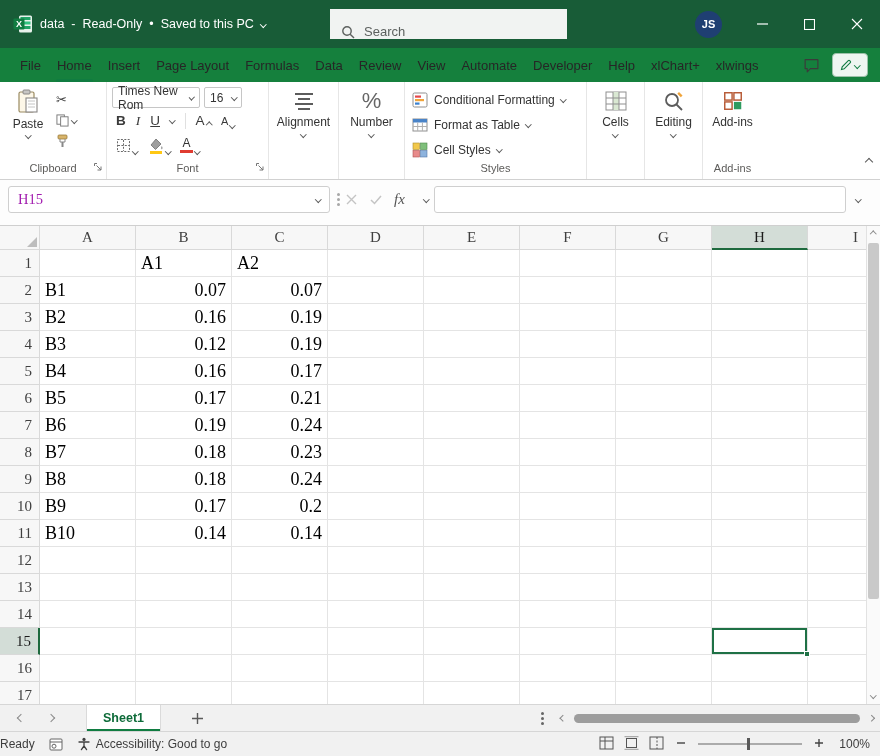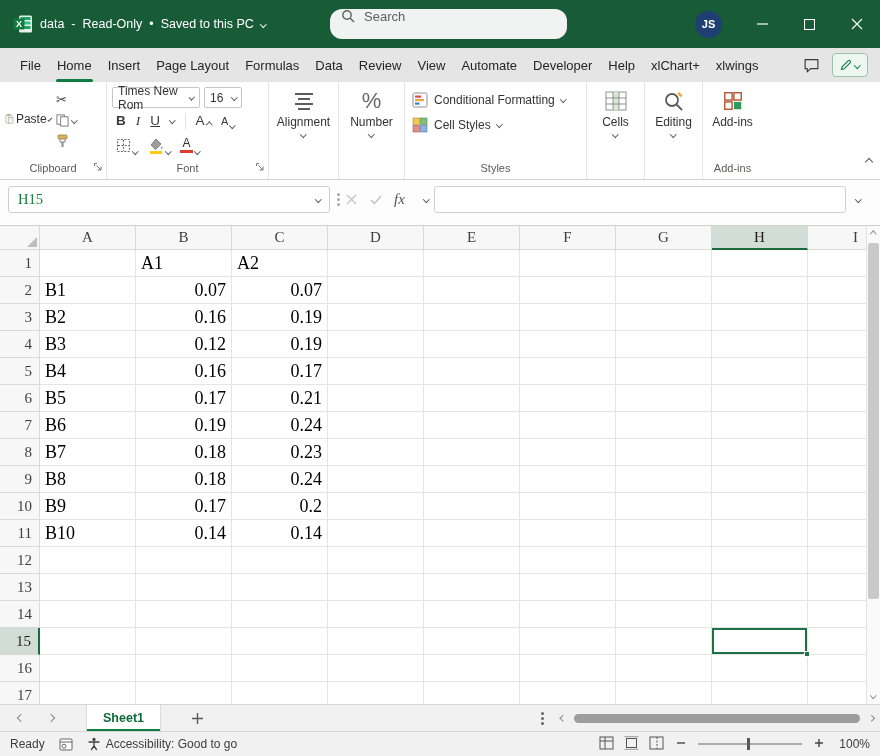--- a/index.html
+++ b/index.html
@@ -13,63 +13,63 @@
   i.chev.up{transform:rotate(-135deg)}
   i.chev.left{transform:rotate(135deg)}
   i.chev.right{transform:rotate(-45deg)}
   i.chev.white{border-color:#fff}
   i.chev.green{border-color:#0f7b41}
   i.chev.gray{border-color:#8a8a8a}
 
   
   .titlebar{flex:0 0 48px;background:#185C37;display:flex;align-items:center;color:#fff;position:relative}
   .tb-left{display:flex;align-items:center;gap:7px;padding-left:13px;font-size:12.5px;white-space:nowrap}
-  .search-box{position:absolute;left:330px;top:9px;width:237px;height:30px;background:#f1f3f2;border-radius:12px;display:flex;align-items:flex-start;gap:9px;padding-left:11px}
+  .search-box{position:absolute;left:330px;top:9px;width:237px;height:30px;background:#f1f3f2;border-radius:0;display:flex;align-items:flex-end;gap:9px;padding-left:11px}
   .search-box input{border:none;outline:none;background:transparent;font-size:13px;color:#444;width:180px;font-family:"Liberation Sans",sans-serif}
   .search-box input::placeholder{color:#5d615f}
   .tb-right{margin-left:auto;display:flex;align-items:center;height:100%}
   .avatar{width:27px;height:27px;border-radius:50%;background:#1f3f72;color:#fff;font-size:11px;font-weight:bold;display:flex;align-items:center;justify-content:center;margin-right:17px}
   .win-btn{width:47px;height:48px;display:flex;align-items:center;justify-content:center}
 
   
-  .tabrow{flex:0 0 34px;display:flex;align-items:stretch;background:#e5e5e5;padding-left:12px;padding-right:12px}
+  .tabrow{flex:0 0 34px;display:flex;align-items:stretch;background:#15803d;padding-left:12px;padding-right:12px}
   .tab{padding:0 8px;font-size:13px;color:#262626;display:flex;align-items:center;position:relative;white-space:nowrap}
   .tab.active::after{content:"";position:absolute;left:7px;right:7px;bottom:0;height:3px;background:#107C41;border-radius:2px}
   .tabrow-right{margin-left:auto;display:flex;align-items:center;gap:12px}
   .edit-mode-btn{width:36px;height:24px;border:1px solid #9cc2a9;background:#eef6f1;border-radius:4px;display:flex;align-items:center;justify-content:center;gap:3px}
 
   
   .ribbon{flex:0 0 98px;background:#fff;display:flex;border-bottom:1px solid #d1d1d1;position:relative}
   .rgroup{display:flex;flex-direction:column;position:relative;padding:5px 5px 0}
   .rgroup + .rgroup{border-left:1px solid #e6e6e6}
   .rgroup-label{margin-top:auto;height:17px;font-size:11px;color:#5c5b59;text-align:center;line-height:13px}
   .launcher{position:absolute;right:3px;bottom:4px}
   .clip-content{display:flex;gap:5px}
-  .paste-btn{display:flex;flex-direction:row;align-items:center;width:46px;gap:2px;padding-top:2px;font-size:12px;color:#333}
+  .paste-btn{display:flex;flex-direction:column;align-items:center;width:46px;gap:2px;padding-top:2px;font-size:12px;color:#333}
   .clip-small{display:flex;flex-direction:column;gap:5px;padding-top:4px}
   .sm-btn{height:16px;display:flex;align-items:center;gap:3px;font-size:13px;color:#444}
   .font-row1{display:flex;gap:4px;align-items:center}
   .combo{height:21px;border:1px solid #c6c6c6;border-radius:2px;background:#fff;display:flex;align-items:center;justify-content:space-between;padding:0 5px;font-size:12px;color:#333}
   .combo.name{width:88px}
   .combo.size{width:38px}
   .font-row2,.font-row3{display:flex;align-items:center;gap:10px;height:25px;padding-left:4px}
   .fmt-btn{display:flex;align-items:flex-end;gap:2px;font-size:13.5px;color:#3a3a3a;line-height:14px}
   .b{font-weight:bold}
   .i{font-style:italic;font-family:"Liberation Serif",serif}
   .u{text-decoration:underline}
   .mini-divider{width:1px;height:16px;background:#e0e0e0}
   .color-btn{display:flex;flex-direction:column;align-items:center;line-height:11px;font-size:12px;color:#333}
   .color-bar{width:13px;height:3px;margin-top:1px}
   .bigbtn{display:flex;flex-direction:column;align-items:center;gap:3px;padding:3px 4px 0;font-size:12px;color:#333;white-space:nowrap}
   .styles-row{display:flex;align-items:center;gap:6px;height:25px;font-size:12px;color:#333;padding-left:2px;white-space:nowrap}
   .ribbon-collapse{position:absolute;right:8px;bottom:9px}
 
   
   .formulabar{flex:0 0 46px;background:#fdfdfd;display:flex;align-items:center;padding:2px 10px 8px 8px;border-bottom:1px solid #cfcfcf}
-  .namebox{width:322px;height:27px;border:1px solid #cfcfcf;border-radius:3px;background:#fff;display:flex;align-items:center;padding:0 9px;font-family:"Liberation Serif","DejaVu Serif",serif;font-size:14.5px;color:#15803d}
+  .namebox{width:322px;height:27px;border:1px solid #cfcfcf;border-radius:3px;background:#fff;display:flex;align-items:center;padding:0 9px;font-family:"Liberation Serif","DejaVu Serif",serif;font-size:14.5px;color:#a21caf}
   .namebox i{margin-left:auto}
   .fb-handle{width:16px;display:flex;flex-direction:column;align-items:center;gap:2px;justify-content:center}
   .fb-handle b{width:3px;height:3px;border-radius:50%;background:#a8a8a8}
   .fb-btn{width:24px;display:flex;align-items:center;justify-content:space-between;gap:2px}
   .fx{font-family:"Liberation Serif","DejaVu Serif",serif;font-style:italic;font-size:15px;color:#555}
   .fb-input{flex:1;height:27px;border:1px solid #cfcfcf;border-radius:3px;background:#fff;margin-left:6px;outline:none;font-family:"Liberation Serif",serif;font-size:14px;padding:0 6px}
   .fb-expand{width:24px;display:flex;justify-content:center}
 
   
   .sheet-area{flex:1 1 auto;display:flex;overflow:hidden;background:#fff}
@@ -99,21 +99,21 @@
   .sheet-tab::after{content:"";position:absolute;left:0;right:0;bottom:0;height:2px;background:#107C41}
   .add-sheet{margin-left:30px;display:flex;align-items:center}
   .sheetbar-right{margin-left:auto;display:flex;align-items:center;gap:8px}
   .more-dots{display:flex;flex-direction:column;gap:2px;padding:0 4px}
   .more-dots b{width:3px;height:3px;border-radius:50%;background:#666}
   .hscroll{display:flex;align-items:center;width:324px;height:100%;padding-right:2px}
   .hs-arrow{width:14px;display:flex;justify-content:center}
   .hthumb{height:9px;background:#9d9d9d;border-radius:5px;flex:1;margin:0 4px}
 
   
-  .statusbar{flex:0 0 25px;background:#f1f1f1;border-top:1px solid #d6d6d6;display:flex;align-items:center;font-size:12px;color:#3d3d3d;padding-left:10px}
+  .statusbar{flex:0 0 25px;background:#f1f1f1;border-top:1px solid #d6d6d6;display:flex;align-items:center;font-size:12px;color:#3d3d3d;}
   .sb-left{display:flex;align-items:center;gap:14px}
   .sb-item{display:flex;align-items:center;gap:5px}
   .sb-right{margin-left:auto;display:flex;align-items:center;gap:12px;padding-right:10px}
   .view-btns{display:flex;align-items:center;gap:10px}
   .zoom-track{width:104px;height:2px;background:#ababab;position:relative}
   .zoom-thumb{position:absolute;left:49px;top:-5px;width:3px;height:12px;background:#585858}
   .zoom-label{min-width:34px;text-align:right}
 </style>
 </head>
 <body>
@@ -351,20 +351,31 @@
           <rect x="1" y="1" width="14" height="14" rx="1.5" fill="#fff" stroke="#8f8f8f"></rect>
           <rect x="3" y="3.5" width="6" height="2.2" fill="#e5484d"></rect>
           <rect x="3" y="7" width="9" height="2.2" fill="#f0a43a"></rect>
           <rect x="3" y="10.5" width="4.5" height="2.2" fill="#3b82d0"></rect>
         </svg>
         <span>Conditional Formatting</span>
         <i class="chev xs"></i>
       </div>
       <div class="styles-row">
         <svg width="16" height="16" viewBox="0 0 16 16">
+          <rect x="1" y="2" width="14" height="12" fill="#fff" stroke="#8f8f8f"></rect>
+          <rect x="1" y="2" width="14" height="3.5" fill="#4a84c8"></rect>
+          <line x1="5.7" y1="5.5" x2="5.7" y2="14" stroke="#b0b0b0"></line>
+          <line x1="10.4" y1="5.5" x2="10.4" y2="14" stroke="#b0b0b0"></line>
+          <line x1="1" y1="9.5" x2="15" y2="9.5" stroke="#b0b0b0"></line>
+        </svg>
+        <span>Format as Table</span>
+        <i class="chev xs"></i>
+      </div>
+      <div class="styles-row">
+        <svg width="16" height="16" viewBox="0 0 16 16">
           <rect x="1" y="1" width="6.5" height="6.5" fill="#f2c84b" stroke="#a98d2e" stroke-width="0.6"></rect>
           <rect x="8.5" y="1" width="6.5" height="6.5" fill="#7fbf7b" stroke="#4e8a4a" stroke-width="0.6"></rect>
           <rect x="1" y="8.5" width="6.5" height="6.5" fill="#e88b8b" stroke="#b05252" stroke-width="0.6"></rect>
           <rect x="8.5" y="8.5" width="6.5" height="6.5" fill="#8db3dd" stroke="#5579a8" stroke-width="0.6"></rect>
         </svg>
         <span>Cell Styles</span>
         <i class="chev xs"></i>
       </div>
       <div class="rgroup-label">Styles</div>
     </div>

